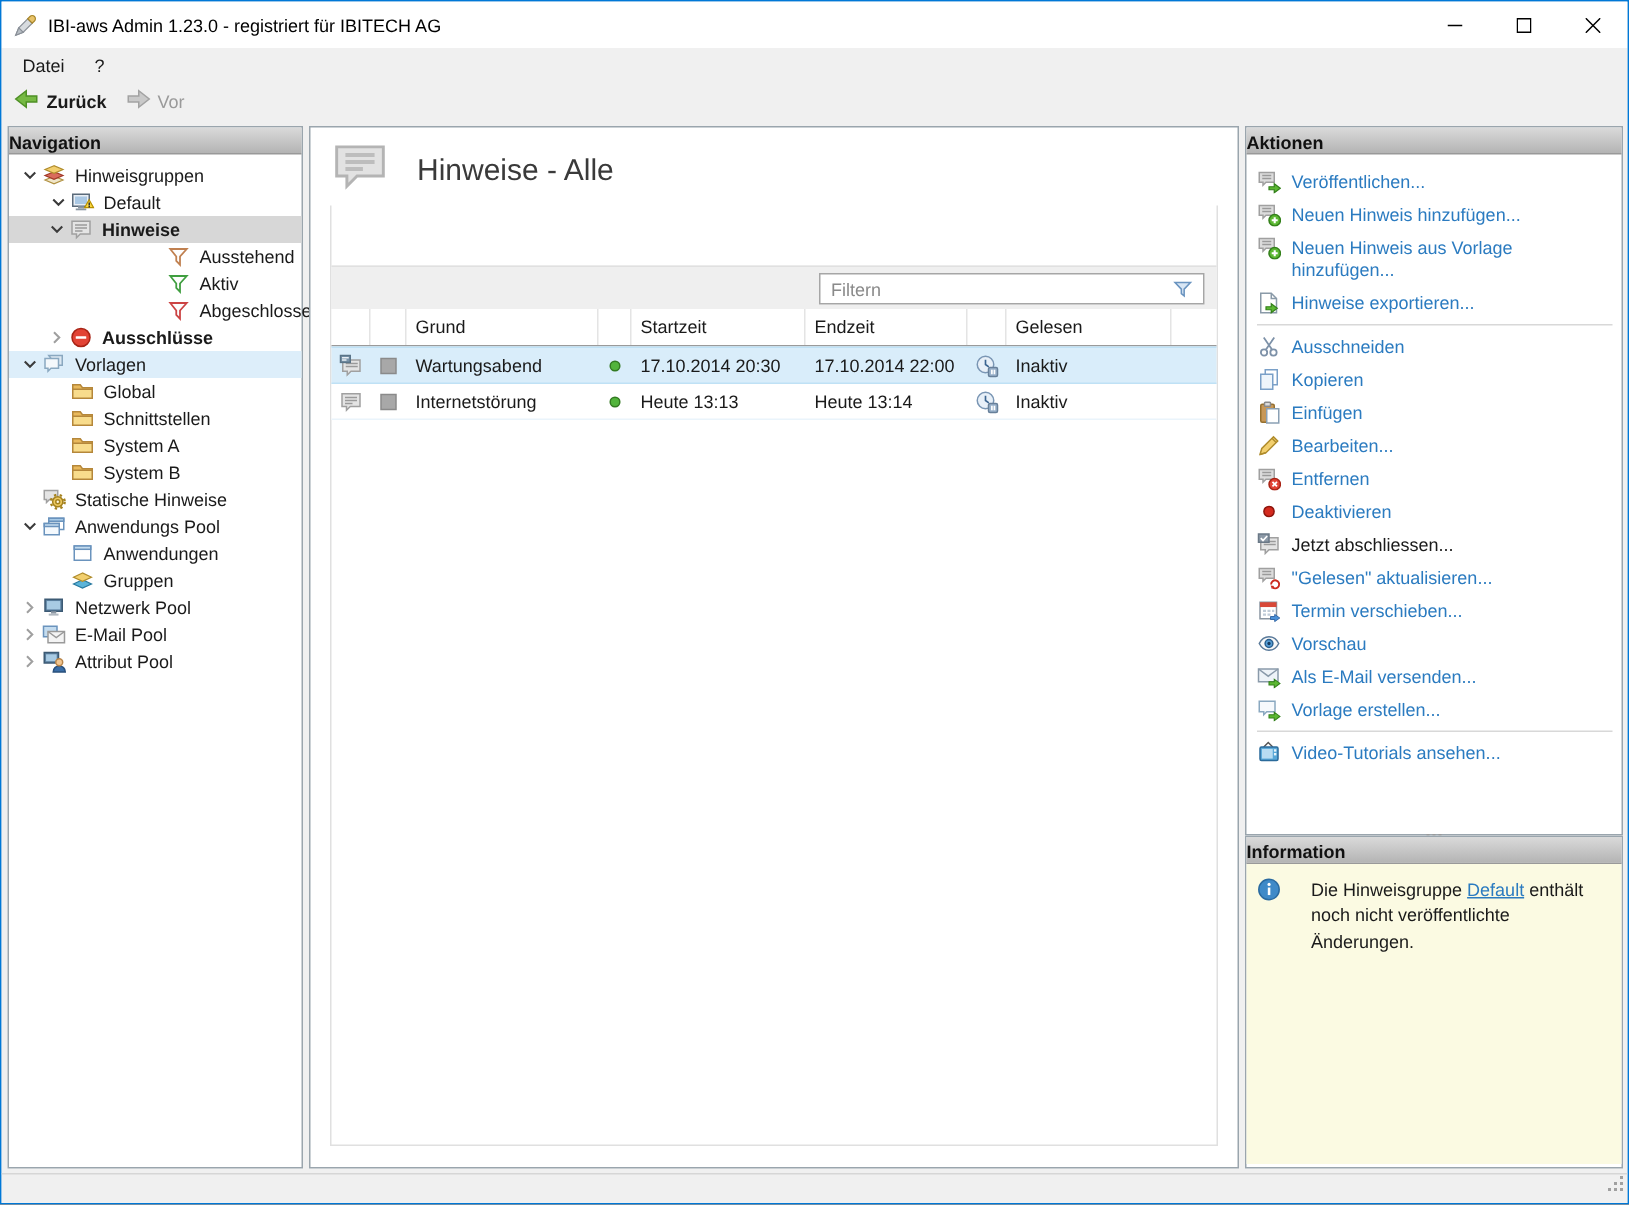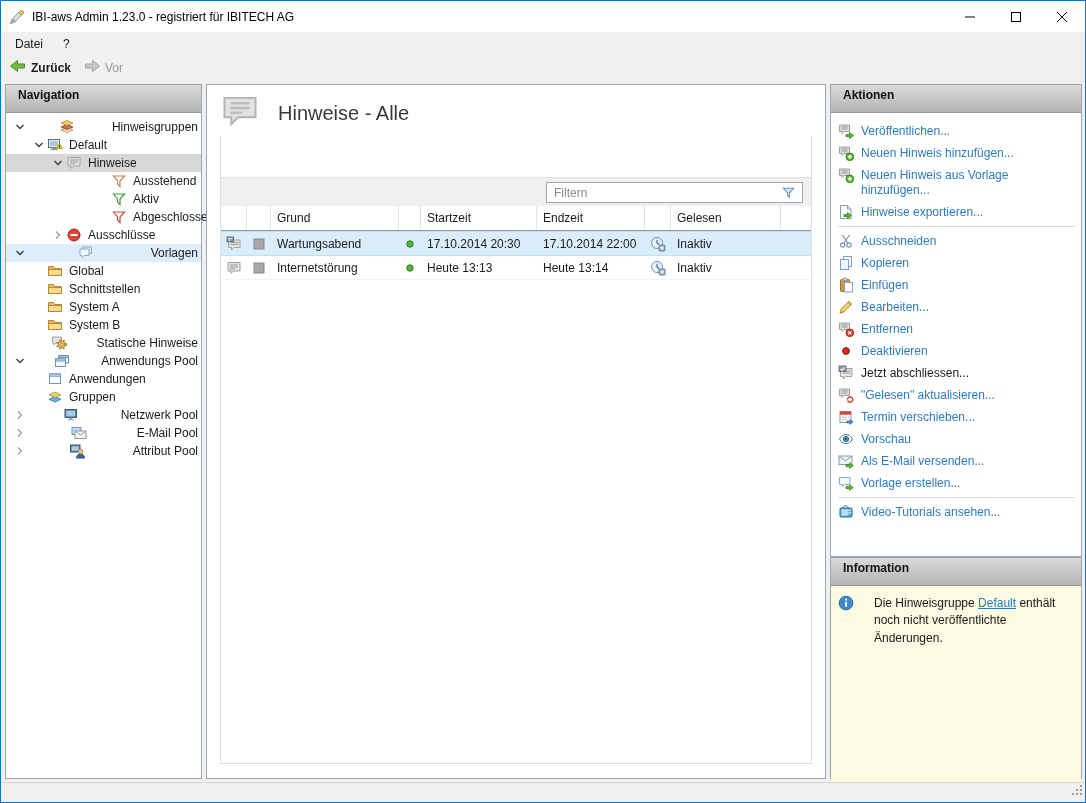--- a/index.html
+++ b/index.html
@@ -20,36 +20,36 @@
   .menu-item { padding:3px 10px; }
   .menu-item:first-child { margin-left:4px; }
   .toolbar { height:27px; background:#f0f0f0; display:flex; align-items:flex-start; font-size:12px; }
   .tool-btn { display:flex; align-items:center; gap:4px; padding:2px 6px; }
   .tool-btn.back { font-weight:bold; color:#1a1a1a; margin-left:2px; }
   .tool-btn.fwd { color:#9a9a9a; }
   
   .content { position:absolute; top:82px; left:0; right:0; bottom:20px; background:#f0f0f0; }
   .panel { position:absolute; background:#fff; border:1px solid #9aa5ad; }
   .panel-header {
-    height:28px; background:linear-gradient(#dadada,#b4b4b4);
+    height:18px; background:linear-gradient(#dadada,#b4b4b4);
     border-bottom:1px solid #999; font-size:12px; font-weight:bold; color:#111;
-    padding:3px 0 0 12px;
+    padding:3px 0 0 0;
   }
   .nav-panel   { left:4px;   top:1px;   width:197px; height:695px; }
   .main-panel  { left:205px; top:1px;   width:620px; height:695px; }
   .act-panel   { left:829px; top:1px;   width:252px; height:473px; }
   .info-panel  { left:829px; top:474px; width:252px; height:222px; }
   
   .tree { padding-top:5px; font-size:12px; color:#1a1a1a; }
   .tree-row { height:18px; display:flex; align-items:center; cursor:default; }
   .tw { width:16px; min-width:16px; display:flex; align-items:center; justify-content:center; }
   .ti { width:19px; min-width:19px; display:flex; align-items:center; }
   .tl { white-space:nowrap; padding:1px 3px; }
-  .tr0 { padding-left:6px;justify-content:space-between; } .tr1 { padding-left:25px; }
-  .tr2 { padding-left:44px; } .tr3 { padding-left:89px; }
+  .tr0 { padding-left:6px; } .tr1 { padding-left:25px; }
+  .tr2 { padding-left:24px;font-weight:bold; } .tr3 { padding-left:89px; }
   .tree-row.selected { background:#d7d7d7; }
   .tree-row.hovered  { background:#ddeefa; }
   
   .main-head { position:absolute; left:13px; top:9px; display:flex; align-items:center; }
   .main-title { font-size:20px; color:#3a3a3a; margin-left:18px; }
   .tbl { position:absolute; left:13px; top:52px; width:592px; bottom:14px;
          border:1px solid #e0e0e0; border-top:none; background:#fff; }
   .filter-row { height:29px; background:#efefef; position:relative; border-top:1px solid #e0e0e0;margin-top:40px; }
   .filter-input { position:absolute; left:325px; top:4px; width:257px; height:21px;
     border:1px solid #a6a6a6; background:#fff; font-size:12px; font-family:"Liberation Sans",sans-serif;

